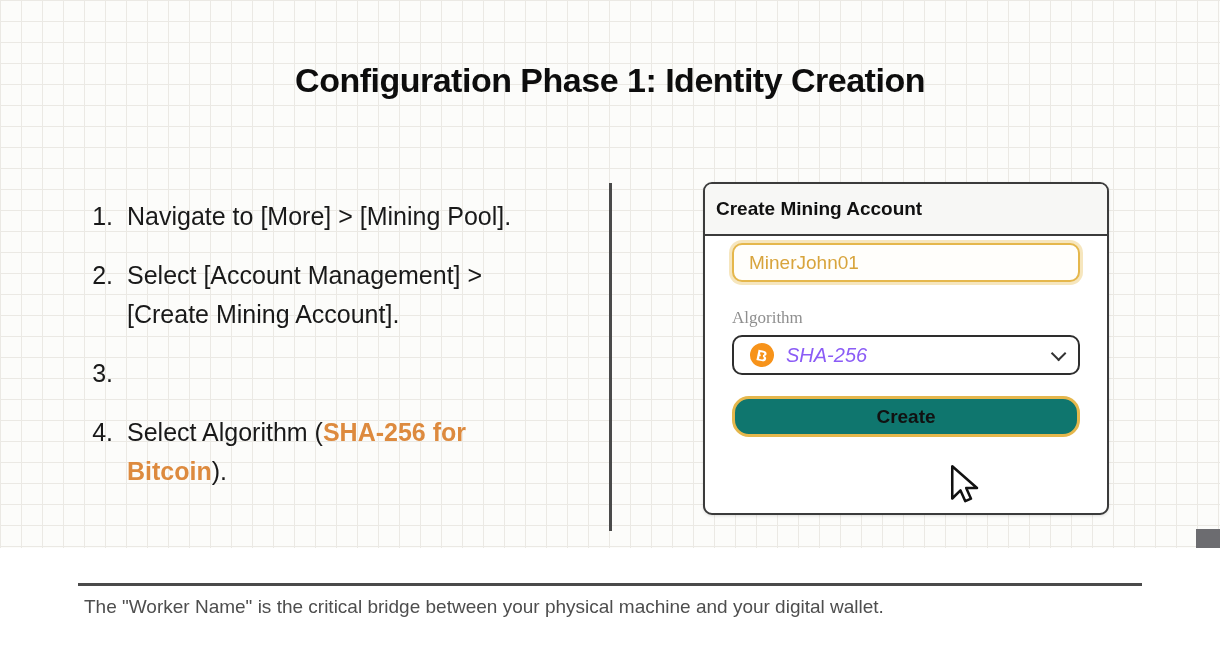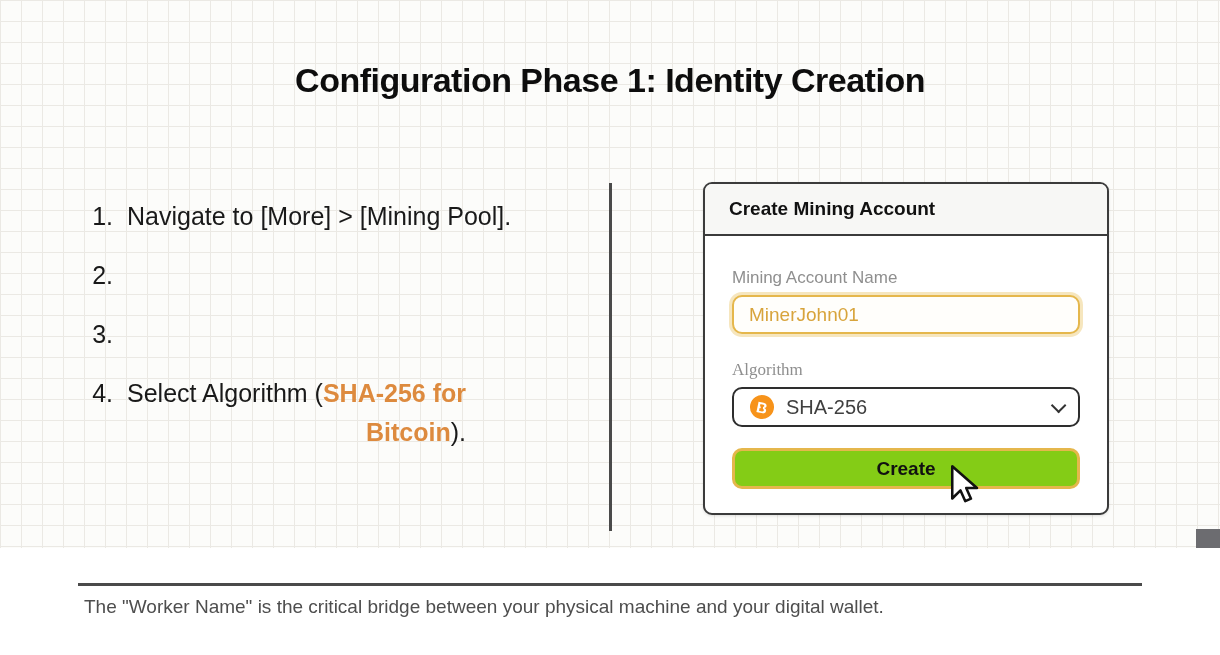--- a/index.html
+++ b/index.html
@@ -21,39 +21,39 @@
     letter-spacing:-0.5px; color:#0d0d0d;
   }
 
   
   .steps {
     position:absolute; left:83px; top:197px; width:510px;
     list-style:none;
   }
   .step { display:flex; margin-bottom:20px; font-size:25px; line-height:39px; color:#191919; }
   .step-num { width:30px; text-align:right; margin-right:14px; flex:none; }
-  .step-text { white-space:pre-wrap;text-align:right; }
+  .step-text { white-space:pre-wrap; }
   .seg-normal { color:#191919; }
   .seg-gold   { color:var(--gold,#d7a02f);  font-weight:bold; }
   .seg-orange { color:var(--orange,#dd8a3e); font-weight:bold; }
 
   .v-divider {
     position:absolute; left:609px; top:183px; width:2.5px; height:348px;
     background:var(--divider,#4a4a4a);
   }
 
   
   .card {
     position:absolute; left:703px; top:182px; width:406px; height:333px;
     background:#fff; border:2px solid #3b3b3b; border-radius:9px;
     box-shadow:0 1px 3px rgba(0,0,0,0.12);
   }
   .card-header {
     height:52px; background:#f7f7f5; border-bottom:2px solid #3b3b3b;
-    border-radius:7px 7px 0 0; display:flex; align-items:center; padding:0 24px;
+    border-radius:7px 7px 0 0; display:flex; align-items:center; padding:0 11px;
   }
   .card-title { font-size:19px; font-weight:bold; color:#111; }
   .card-body { padding:0 27px; }
 
   .field-label {
     display:block; margin-top:31px; font-size:17px;
     color:var(--label_gray,#8f8f8f); line-height:21px;
   }
   .field-label.second { margin-top:25px;font-family:Liberation Serif, serif; }
 
@@ -73,31 +73,31 @@
   .coin {
     width:24px; height:24px; border-radius:50%; flex:none;
     background:var(--bitcoin,#f7931a); color:#fff;
     display:flex; align-items:center; justify-content:center;
     font-size:15px; font-weight:bold; transform:rotate(12deg);
     position:relative;
   }
   .coin::before, .coin::after {
     content:""; position:absolute; left:11px; width:2px; height:3px; background:#f7931a;
   }
-  .select-value { margin-left:12px; font-size:20px; color:#404040; }
+  .select-value { margin-left:12px; font-size:20px; color:#8b5cf6;font-style:italic; }
   .chevron {
     margin-left:auto; width:11px; height:11px;
     border-right:2.5px solid #333; border-bottom:2.5px solid #333;
     transform:rotate(45deg) translateY(-3px);
   }
 
   .create-btn {
     display:block; width:100%; height:41px; margin-top:21px;
-    background:#84cc16; border:3.5px solid var(--accent_border,#e5b74c);
-    border-radius:10px; font-family:inherit; font-size:19px; font-weight:bold;
+    background:#0f766e; border:3.5px solid var(--accent_border,#e5b74c);
+    border-radius:17px; font-family:inherit; font-size:19px; font-weight:bold;
     color:#111; cursor:pointer;
   }
 
   .cursor-svg { position:absolute; left:941px; top:461px; }
 
   
   .footer-line {
     position:absolute; left:78px; top:583px; width:1064px; height:2.5px;
     background:var(--divider,#4a4a4a);
   }
@@ -118,39 +118,40 @@
 
   <h1 class="title">Configuration Phase 1: Identity Creation</h1>
 
   <ol class="steps">
       <li class="step">
         <span class="step-num">1.</span>
         <span class="step-text"><span class="seg-normal">Navigate to [More] &gt; [Mining Pool].</span></span>
       </li>
       <li class="step">
         <span class="step-num">2.</span>
+        <span class="step-text"><span class="seg-normal">Select [Account Management] &gt;
+[Create Mining Account].</span></span>
       </li>
       <li class="step">
         <span class="step-num">3.</span>
       </li>
       <li class="step">
         <span class="step-num">4.</span>
         <span class="step-text"><span class="seg-normal">Select Algorithm (</span><span class="seg-orange">SHA-256 for
 Bitcoin</span><span class="seg-normal">).</span></span>
       </li>
     </ol>
 
   <div class="v-divider"></div>
 
   <div class="card">
     <div class="card-header">
       <span class="card-title">Create Mining Account</span>
     </div>
     <div class="card-body">
-      <label class="field-label">Mining Account Name</label>
       <input class="text-input" type="text" value="MinerJohn01" style="">
 
       <label class="field-label second">Algorithm</label>
       <div class="select">
         <span class="coin">B</span>
         <span class="select-value">SHA-256</span>
         <span class="chevron"></span>
       </div>
 
       <button class="create-btn">Create</button>

